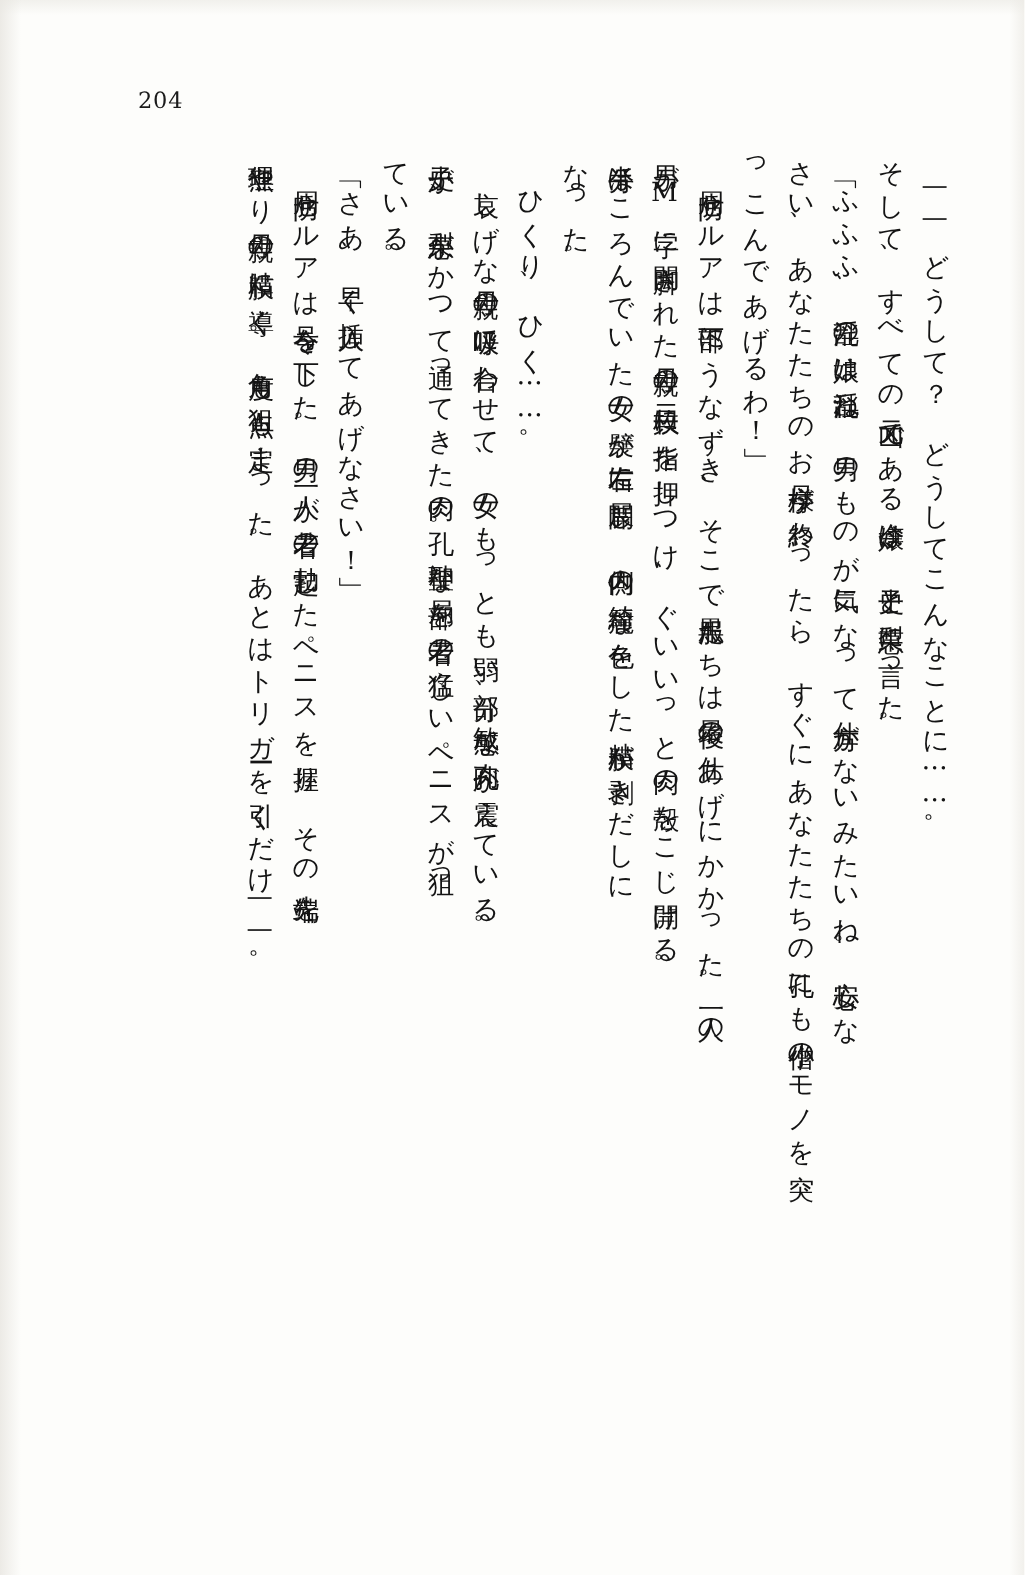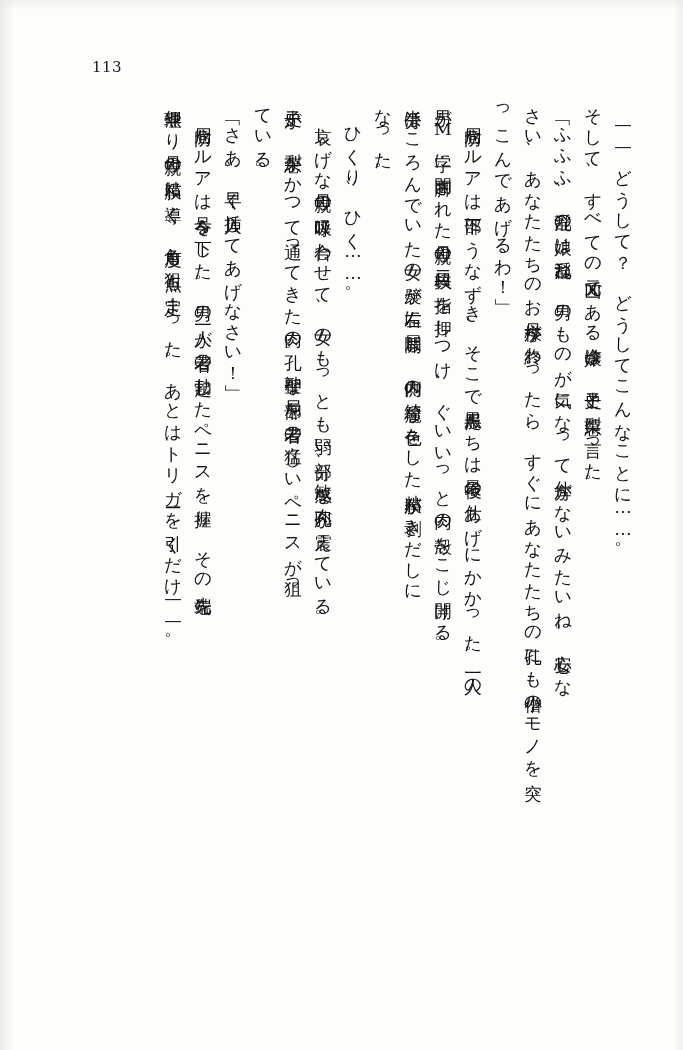--- a/index.html
+++ b/index.html
@@ -88,21 +88,21 @@
   }
 </style>
 </head>
 <body>
 
 <div class="page">
   <div class="edge-top"></div>
   <div class="edge-left"></div>
   <div class="edge-right"></div>
 
-  <div class="page-number">113</div>
+  <div class="page-number">204</div>
 
   <div class="text-block" id="text-block">
       <div class="vline indent">——どうして？　どうしてこんなことに……。</div>
       <div class="vline">そして、すべての元凶である令嬢は、史子と梨恵に言った。</div>
       <div class="vline indent">「ふふふ、淫乱の娘は淫乱ね、男のものが気になって仕方がないみたいね。安心しな</div>
       <div class="vline">さい、あなたたちのお母様が終わったら、すぐにあなたたちの孔にも小僧のモノを突</div>
       <div class="vline">っこんであげるわ！」</div>
       <div class="vline indent">周防セルアは部下にうなずき、そこで黒服たちは最後の仕あげにかかった。一人の</div>
       <div class="vline">男がM字に開脚された母親の二枚貝に指を押しつけ、ぐいいっと肉の殻をこじ開ける。</div>
       <div class="vline">半分ほころんでいた女の襞が左右に展開し、内側の綺麗な色をした粘膜が剥きだしに</div>

